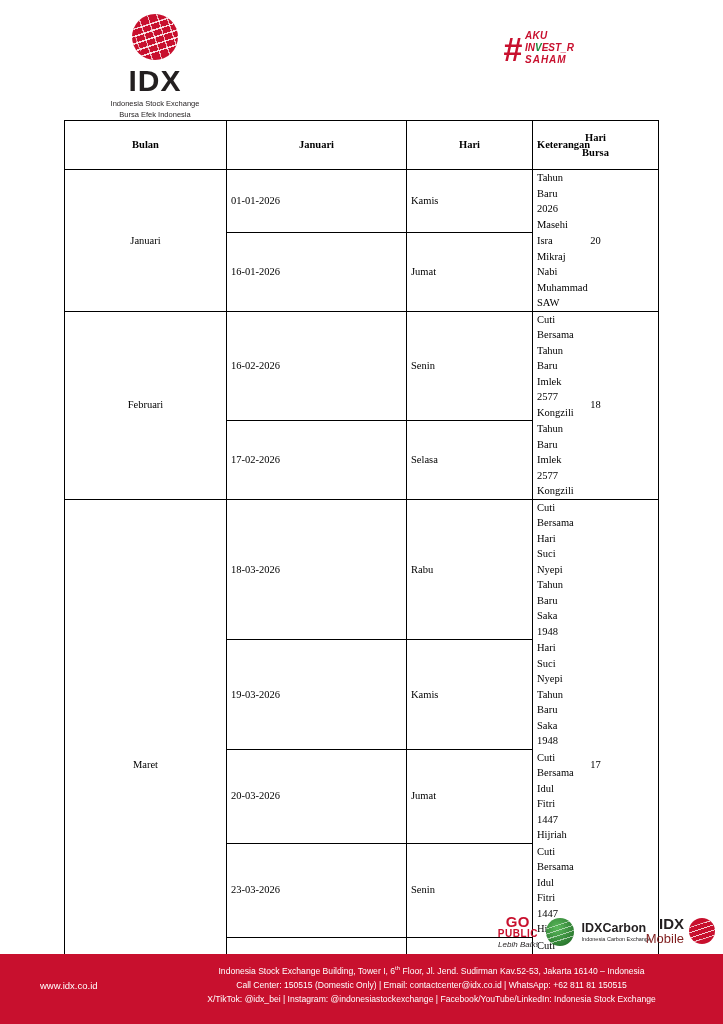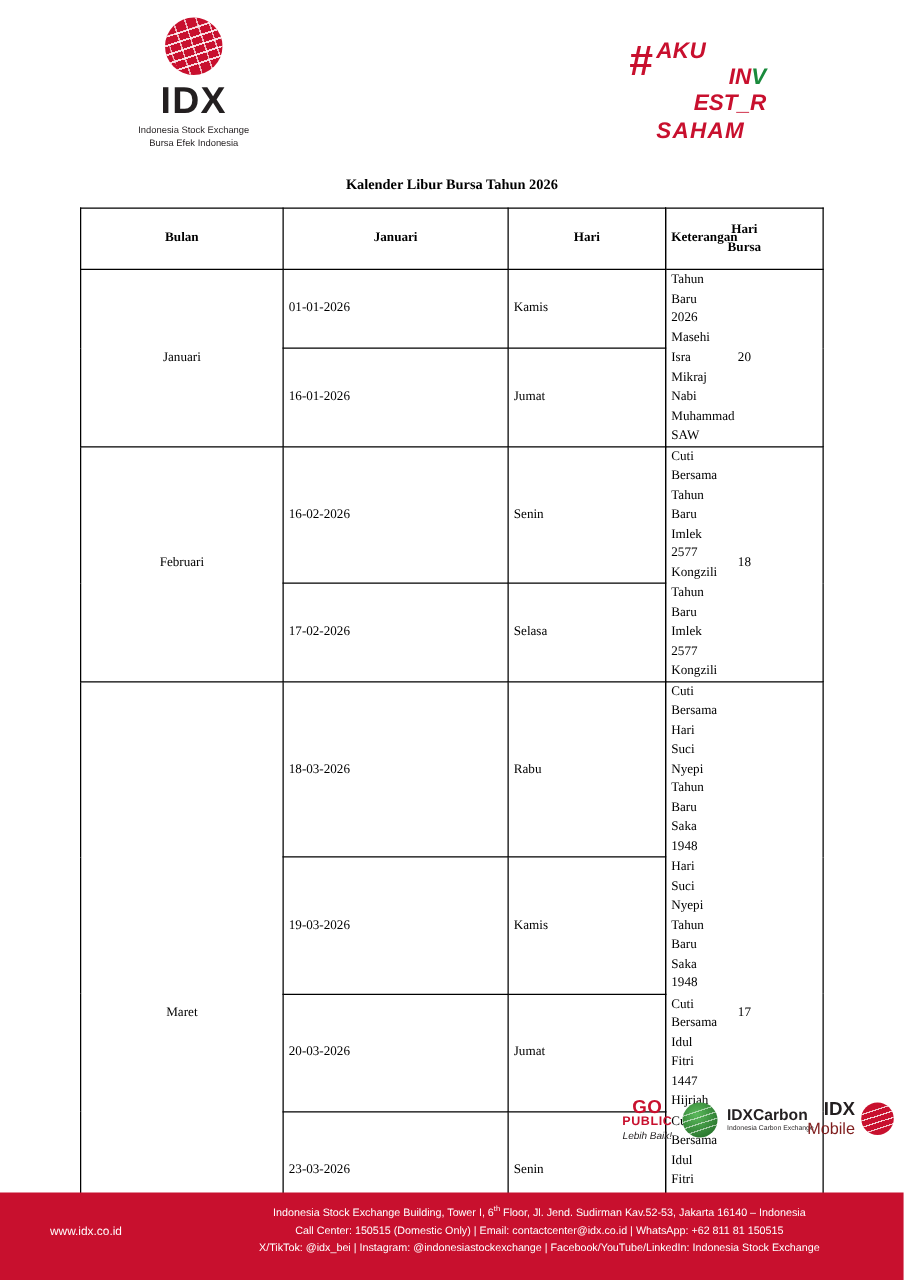--- a/index.html
+++ b/index.html
@@ -99,21 +99,21 @@
     font-style: italic;
     color: #c8102e;
   }
   .aku-lines {
     position: absolute;
     left: 22px;
     top: 2px;
     font-family: "Liberation Sans", sans-serif;
     font-weight: bold;
     font-style: italic;
-    font-size: 18px;
+    font-size: 10px;
     color: #c8102e;
     line-height: 1.18;
     letter-spacing: .3px;
   }
   .aku-lines .l2 { letter-spacing: 0px; text-align: right; }
   .aku-lines .l3 { letter-spacing: 1px; }
   .aku-green {
     display: inline-block;
     color: #1a8a3c;
   }
@@ -162,21 +162,21 @@
   td.hari { text-align: left; padding-left: 6px; white-space: nowrap; }
   td.ket { text-align: left; padding-left: 5px; }
   td.bursa { text-align: center; }
   .row-line td { height: 15.5px; line-height: 15.5px; }
 
   
   .bottom-logos {
     position: absolute;
     left: 0;
     right: 0;
-    bottom: 100px;
+    bottom: 64px;
     height: 46px;
   }
   .gopublic {
     position: absolute;
     right: 185px;
     top: 0;
     text-align: center;
     font-family: "Liberation Sans", sans-serif;
     line-height: 1;
   }
@@ -324,21 +324,20 @@
       <div class="aku-hash">#</div>
       <div class="aku-lines">
         <div class="l1">AKU</div>
         <div class="l2"><span>IN</span><span class="aku-green">V</span><span>EST_R</span></div>
         <div class="l3">SAHAM</div>
       </div>
     </div>
   </div>
 
 
-  <div class="doc-title">Kalender Libur Bursa Tahun 2026</div>
 
   <table class="cal">
     <colgroup>
       <col class="col-bulan">
         <col class="col-tanggal">
         <col class="col-hari">
         <col class="col-ket">
         <col class="col-bursa">
     </colgroup>
     <thead>

